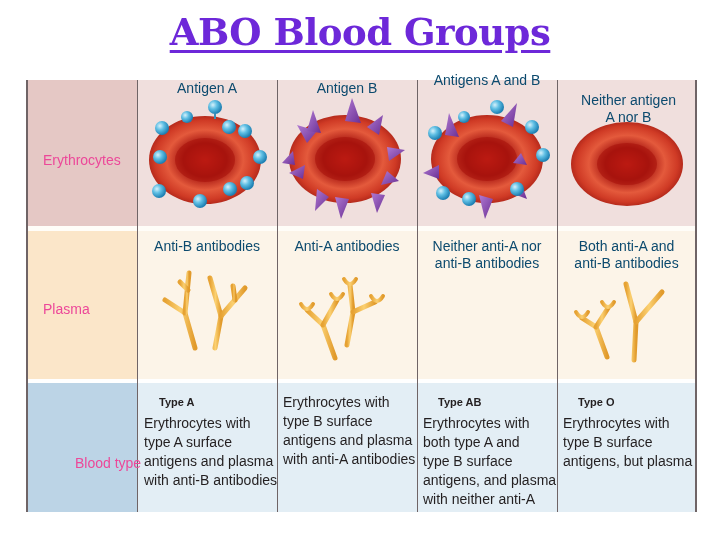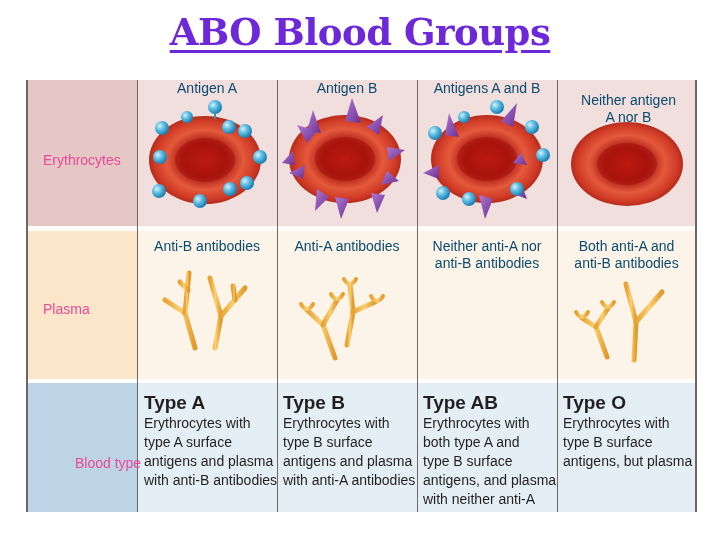--- a/index.html
+++ b/index.html
@@ -5,21 +5,21 @@
   html,body{margin:0;padding:0;background:#ffffff;}
   body{width:720px;height:540px;position:relative;overflow:hidden;font-family:"Liberation Sans","DejaVu Sans",sans-serif;}
   .title{position:absolute;left:0;top:10px;width:720px;text-align:center;font-family:"DejaVu Serif","Liberation Serif",serif;font-weight:bold;font-size:37px;letter-spacing:-0.5px;color:#6d28d9;}
   .title span{text-decoration:underline;text-decoration-thickness:3px;text-underline-offset:5px;}
   .cell{position:absolute;box-sizing:border-box;}
   .vline{position:absolute;top:80px;width:1.5px;height:432px;background:#6f6466;}
   .hgap{position:absolute;left:27px;width:669px;height:5px;background:#fffdf8;}
   .label{position:absolute;font-size:14px;color:#ec4899;}
   .hdr{position:absolute;text-align:center;font-size:14px;color:#0c4a6e;line-height:17px;}
   .type{position:absolute;font-size:14px;color:#231f20;line-height:19px;}
-  .type b{display:block;font-size:19px;margin-bottom:2px;}
+  .type b{display:block;font-size:11px;margin-bottom:2px;margin-left:15px;}
   svg{position:absolute;overflow:visible;}
 </style>
 </head>
 <body>
 
 <div class="title"><span>ABO Blood Groups</span></div>
 
 <svg width="0" height="0" style="position:absolute">
   <defs>
     <radialGradient id="rbc" cx="50%" cy="50%" r="55%">
@@ -65,21 +65,21 @@
 <div class="label" style="left:43px;top:152px;">Erythrocytes</div>
 <div class="label" style="left:43px;top:301px;">Plasma</div>
 <div class="label" style="left:43px;top:455px;margin-left:32px;">Blood type</div>
 
 <div class="hdr" style="left:137px;top:80px;width:140px;">
     <div>Antigen A</div>
   </div>
 <div class="hdr" style="left:277px;top:80px;width:140px;">
     <div>Antigen B</div>
   </div>
-<div class="hdr" style="left:417px;top:80px;width:140px;">
+<div class="hdr" style="left:417px;top:72px;width:140px;">
     <div>Antigens A and B</div>
   </div>
 <div class="hdr" style="left:557px;top:92px;width:143px;">
     <div>Neither antigen</div>
     <div>A nor B</div>
   </div>
 
 <svg style="left:137px;top:95px;" width="140" height="125" viewBox="0 0 140 125">
   <ellipse cx="68" cy="65" rx="56" ry="44" fill="url(#rbc)"></ellipse>
   <ellipse cx="68" cy="65" rx="30" ry="22" fill="#a8120c" opacity="0.6"></ellipse>
@@ -201,21 +201,20 @@
 </svg>
 
 <div class="type" style="left:144px;top:393px;width:135px;">
   <b>Type A</b>
   <div>Erythrocytes with</div>
   <div>type A surface</div>
   <div>antigens and plasma</div>
   <div style="white-space:nowrap;">with anti-B antibodies</div>
 </div>
 <div class="type" style="left:283px;top:393px;width:135px;">
-  <b>Type B</b>
   <div>Erythrocytes with</div>
   <div>type B surface</div>
   <div>antigens and plasma</div>
   <div style="white-space:nowrap;">with anti-A antibodies</div>
 </div>
 <div class="type" style="left:423px;top:393px;width:135px;">
   <b>Type AB</b>
   <div>Erythrocytes with</div>
   <div>both type A and</div>
   <div>type B surface</div>

